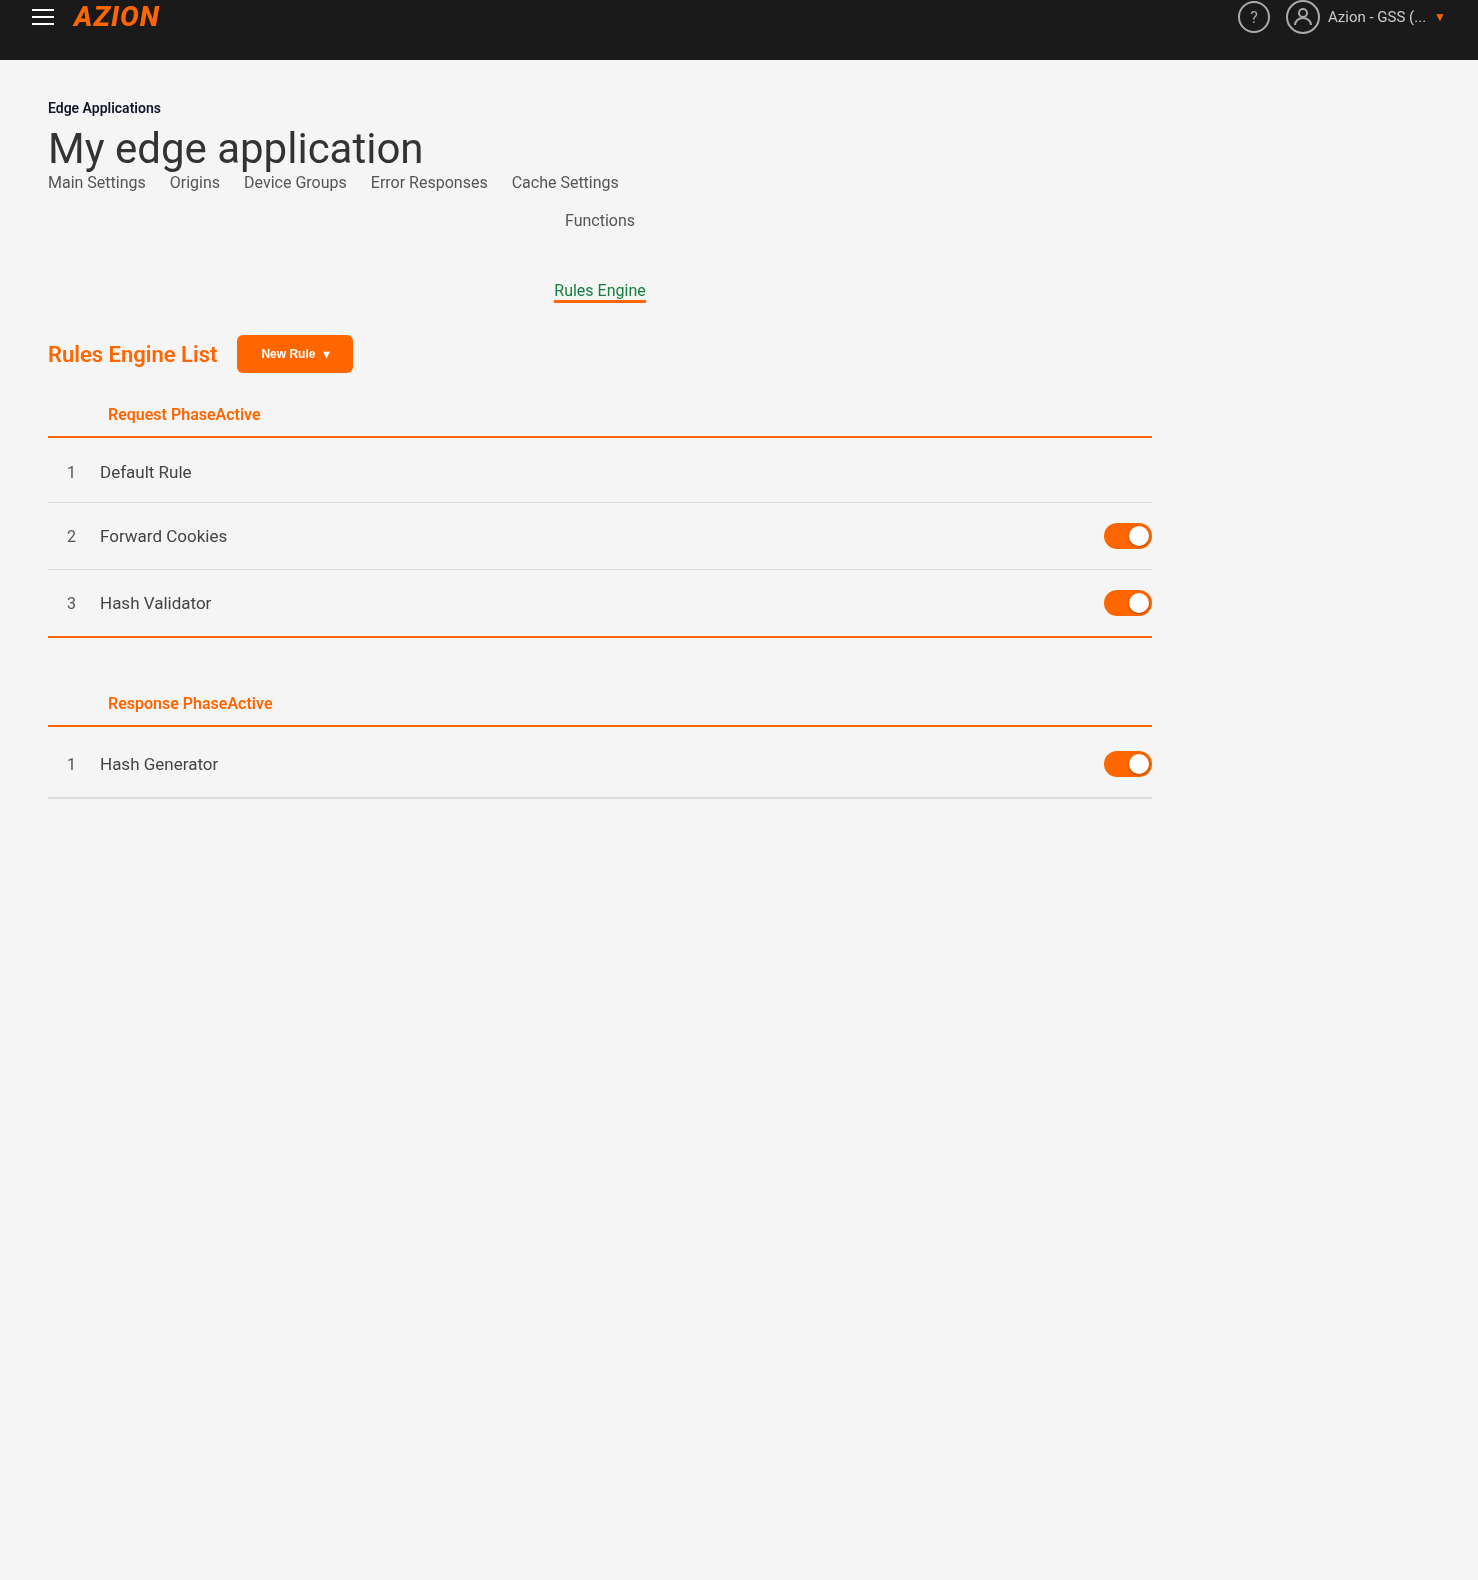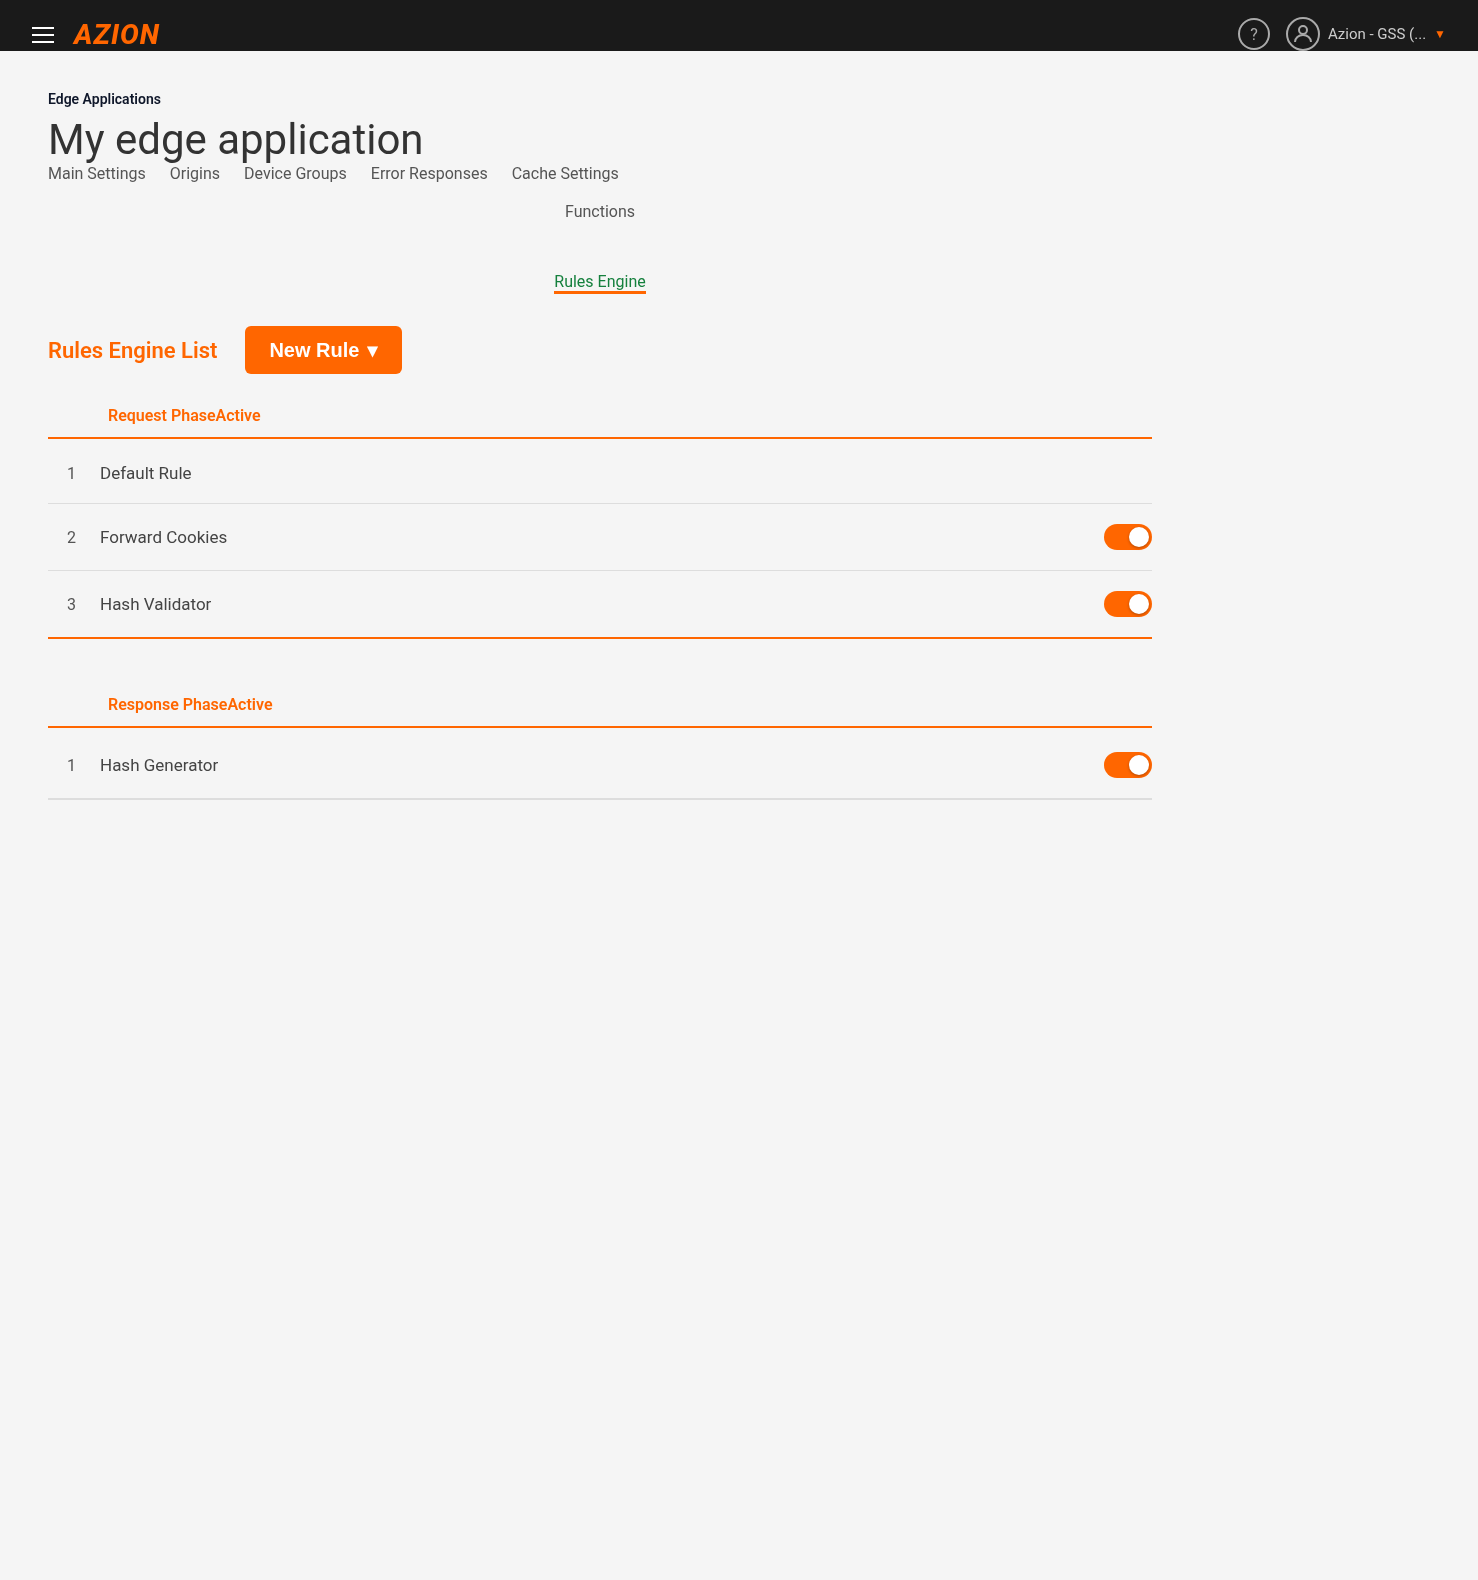--- a/index.html
+++ b/index.html
@@ -1,23 +1,23 @@
 <!DOCTYPE html>
 <html><head>
   <meta charset="utf-8">
   <style>
     * { box-sizing: border-box; margin: 0; padding: 0; }
     body { font-family: -apple-system, BlinkMacSystemFont, 'Segoe UI', Roboto, sans-serif; background: #f5f5f5; min-height: 1580px; }
 
     
     .topnav {
       background: #1a1a1a;
-      height: 51px;
+      height: 60px;
       display: flex;
-      align-items: flex-end;
+      align-items: flex-start;
       padding: 0 32px;
       justify-content: space-between;
     }
     .topnav-left { display: flex; align-items: center; gap: 20px; }
     .hamburger { display: flex; flex-direction: column; gap: 5px; cursor: pointer; }
     .hamburger span { display: block; width: 22px; height: 2px; background: white; }
     .logo { color: #f60; font-size: 28px; font-weight: 800; letter-spacing: 1px; font-style: italic; }
     .topnav-right { display: flex; align-items: center; gap: 16px; }
     .help-icon {
       width: 32px; height: 32px; border-radius: 50%; border: 2px solid #aaa;
@@ -50,26 +50,26 @@
     .tab-active {
       font-size: 16px; color: #15803d; cursor: pointer; 
       border-bottom: 3px solid #f60;
     }
     .tab-inactive {
       font-size: 16px; color: #555; cursor: pointer; padding-bottom: 8px;
       border-bottom: 3px solid transparent;
     }
 
     
-    .section-header { display: flex; align-items: center; gap: 28px; margin-bottom: 24px; }
+    .section-header { display: flex; align-items: center; gap: 20px; margin-bottom: 24px; }
     .section-title { font-size: 22px; color: #f60; font-weight: 600; }
 
     .new-rule-btn {
       background: #f60; color: white; border: none; border-radius: 6px;
-      padding: 12px 24px; font-size: 20px; font-weight: 600; cursor: pointer;
+      padding: 12px 24px; font-size: 12px; font-weight: 600; cursor: pointer;
       display: flex; align-items: center; gap: 8px;
     }
     .table-header { display: flex; justify-content: flex-start; align-items: center; padding: 8px 0 12px; border-bottom: 2px solid #f60; margin-bottom: 4px; }
     .col-phase { font-size: 16px; color: #f60; font-weight: 600; padding-left: 60px; }
     .col-active { font-size: 16px; color: #f60; font-weight: 600; padding-right: 4px; }
 
     .rule-row {
       display: flex; align-items: center; justify-content: space-between;
       padding: 20px 0; border-bottom: 1px solid #ddd;
     }

